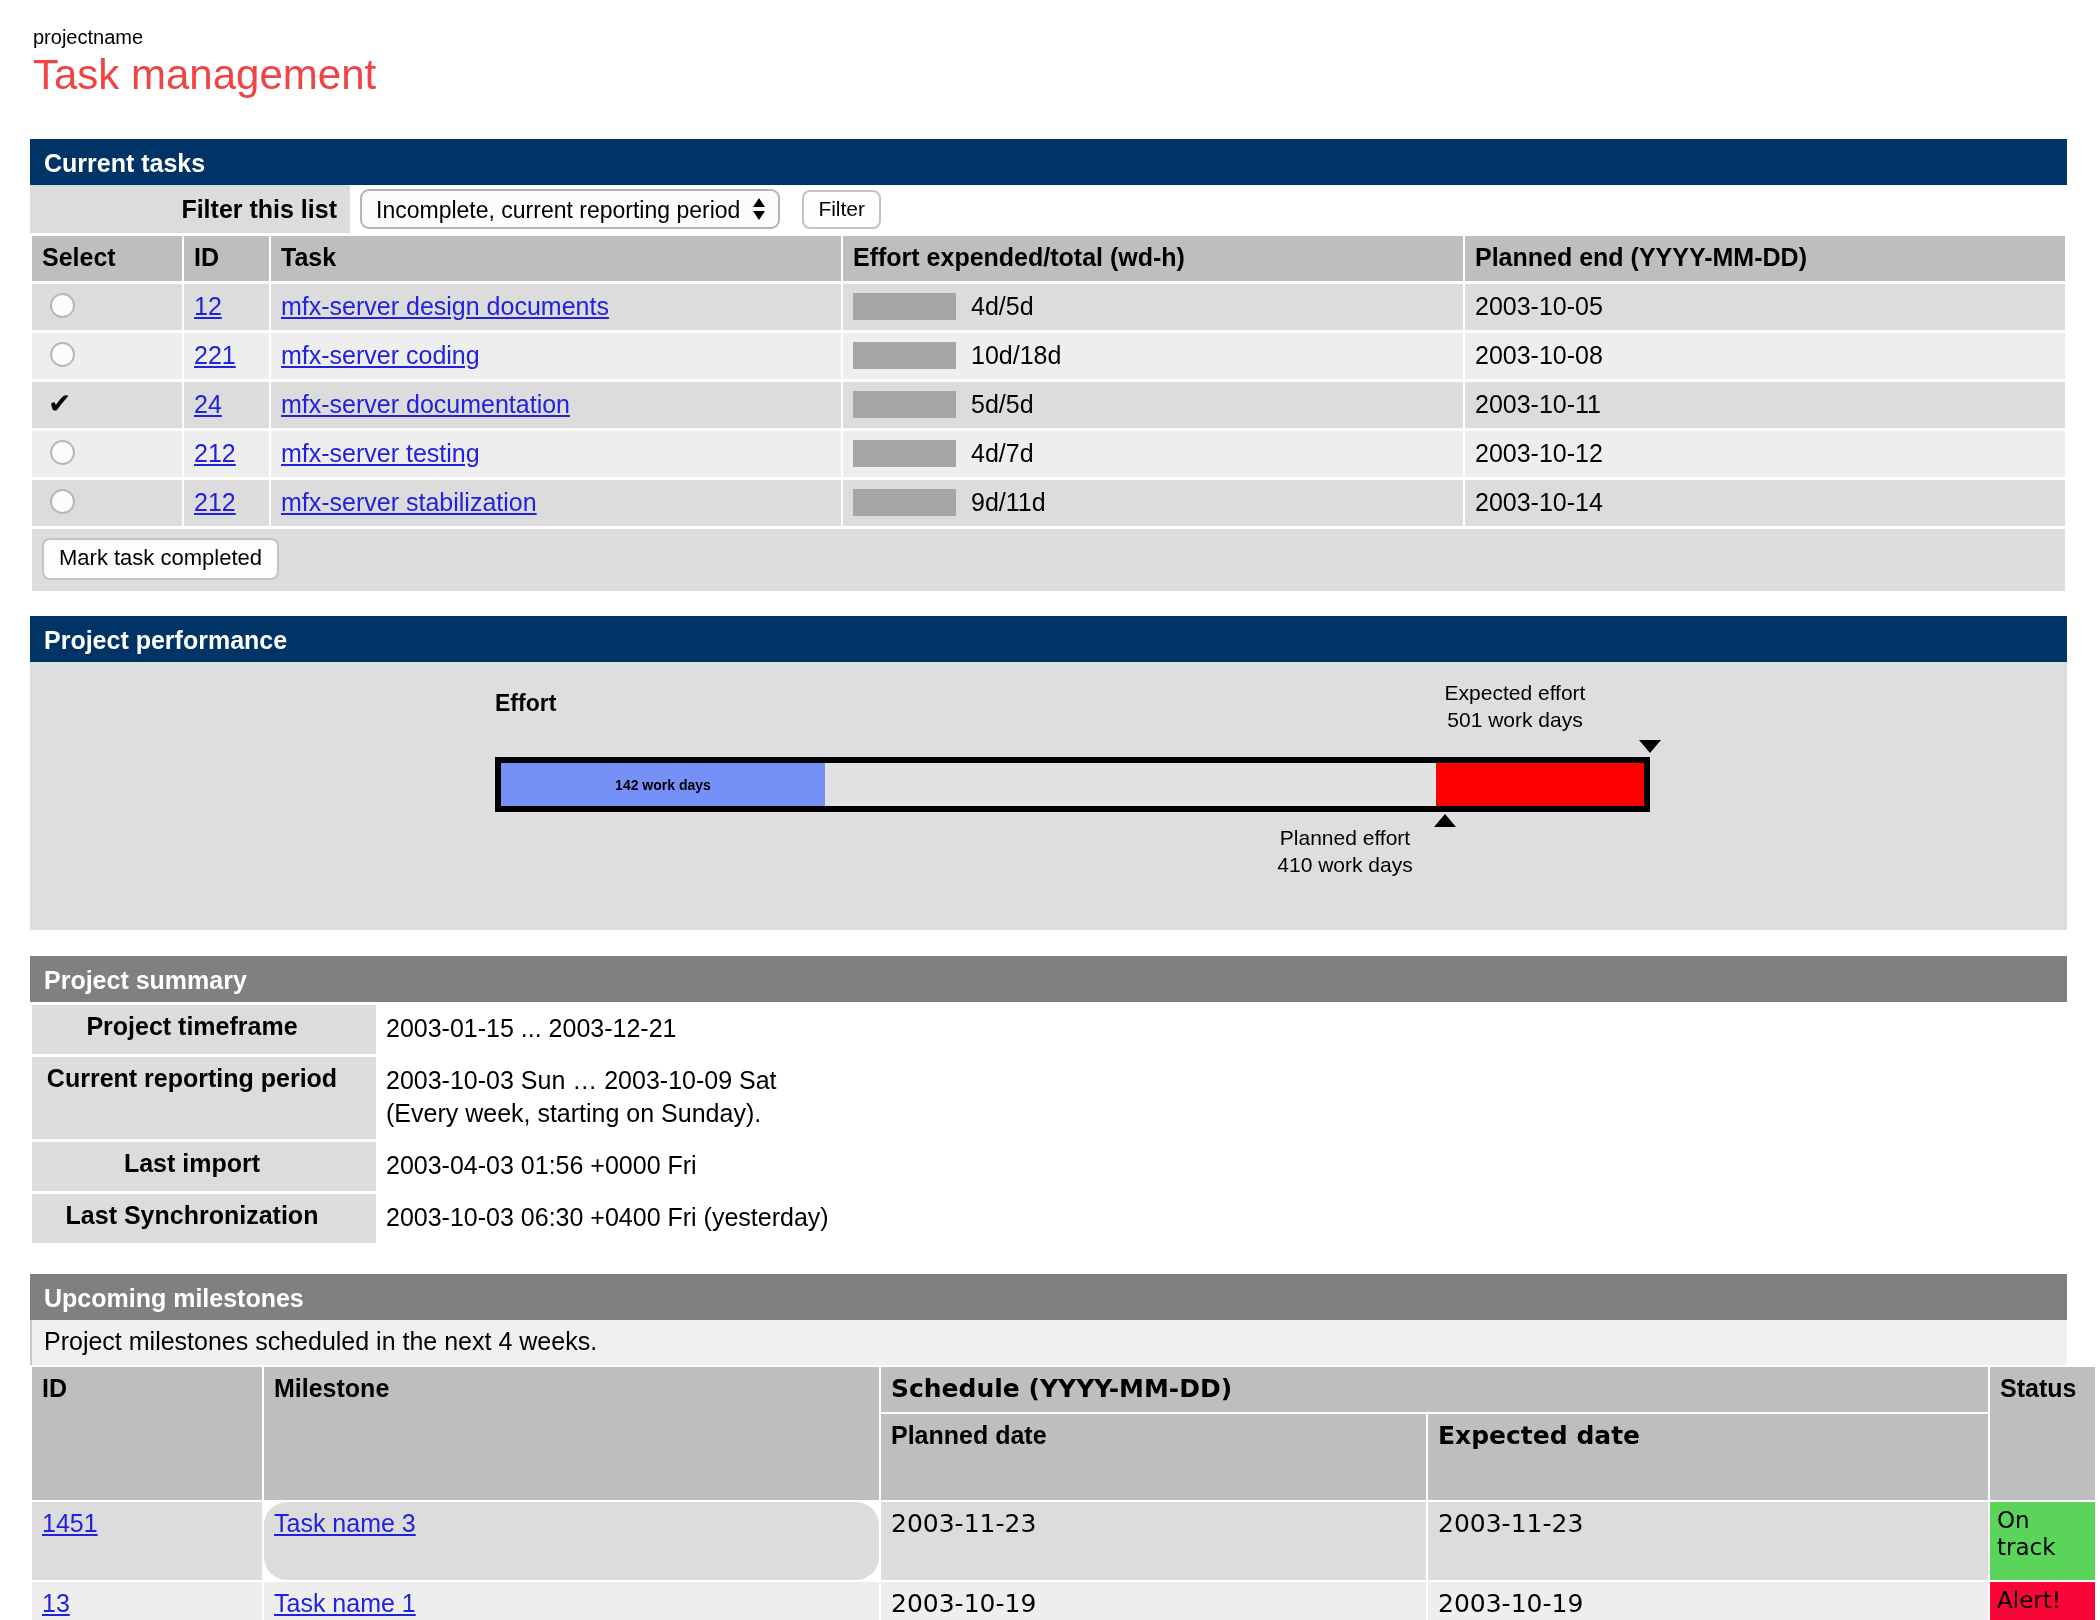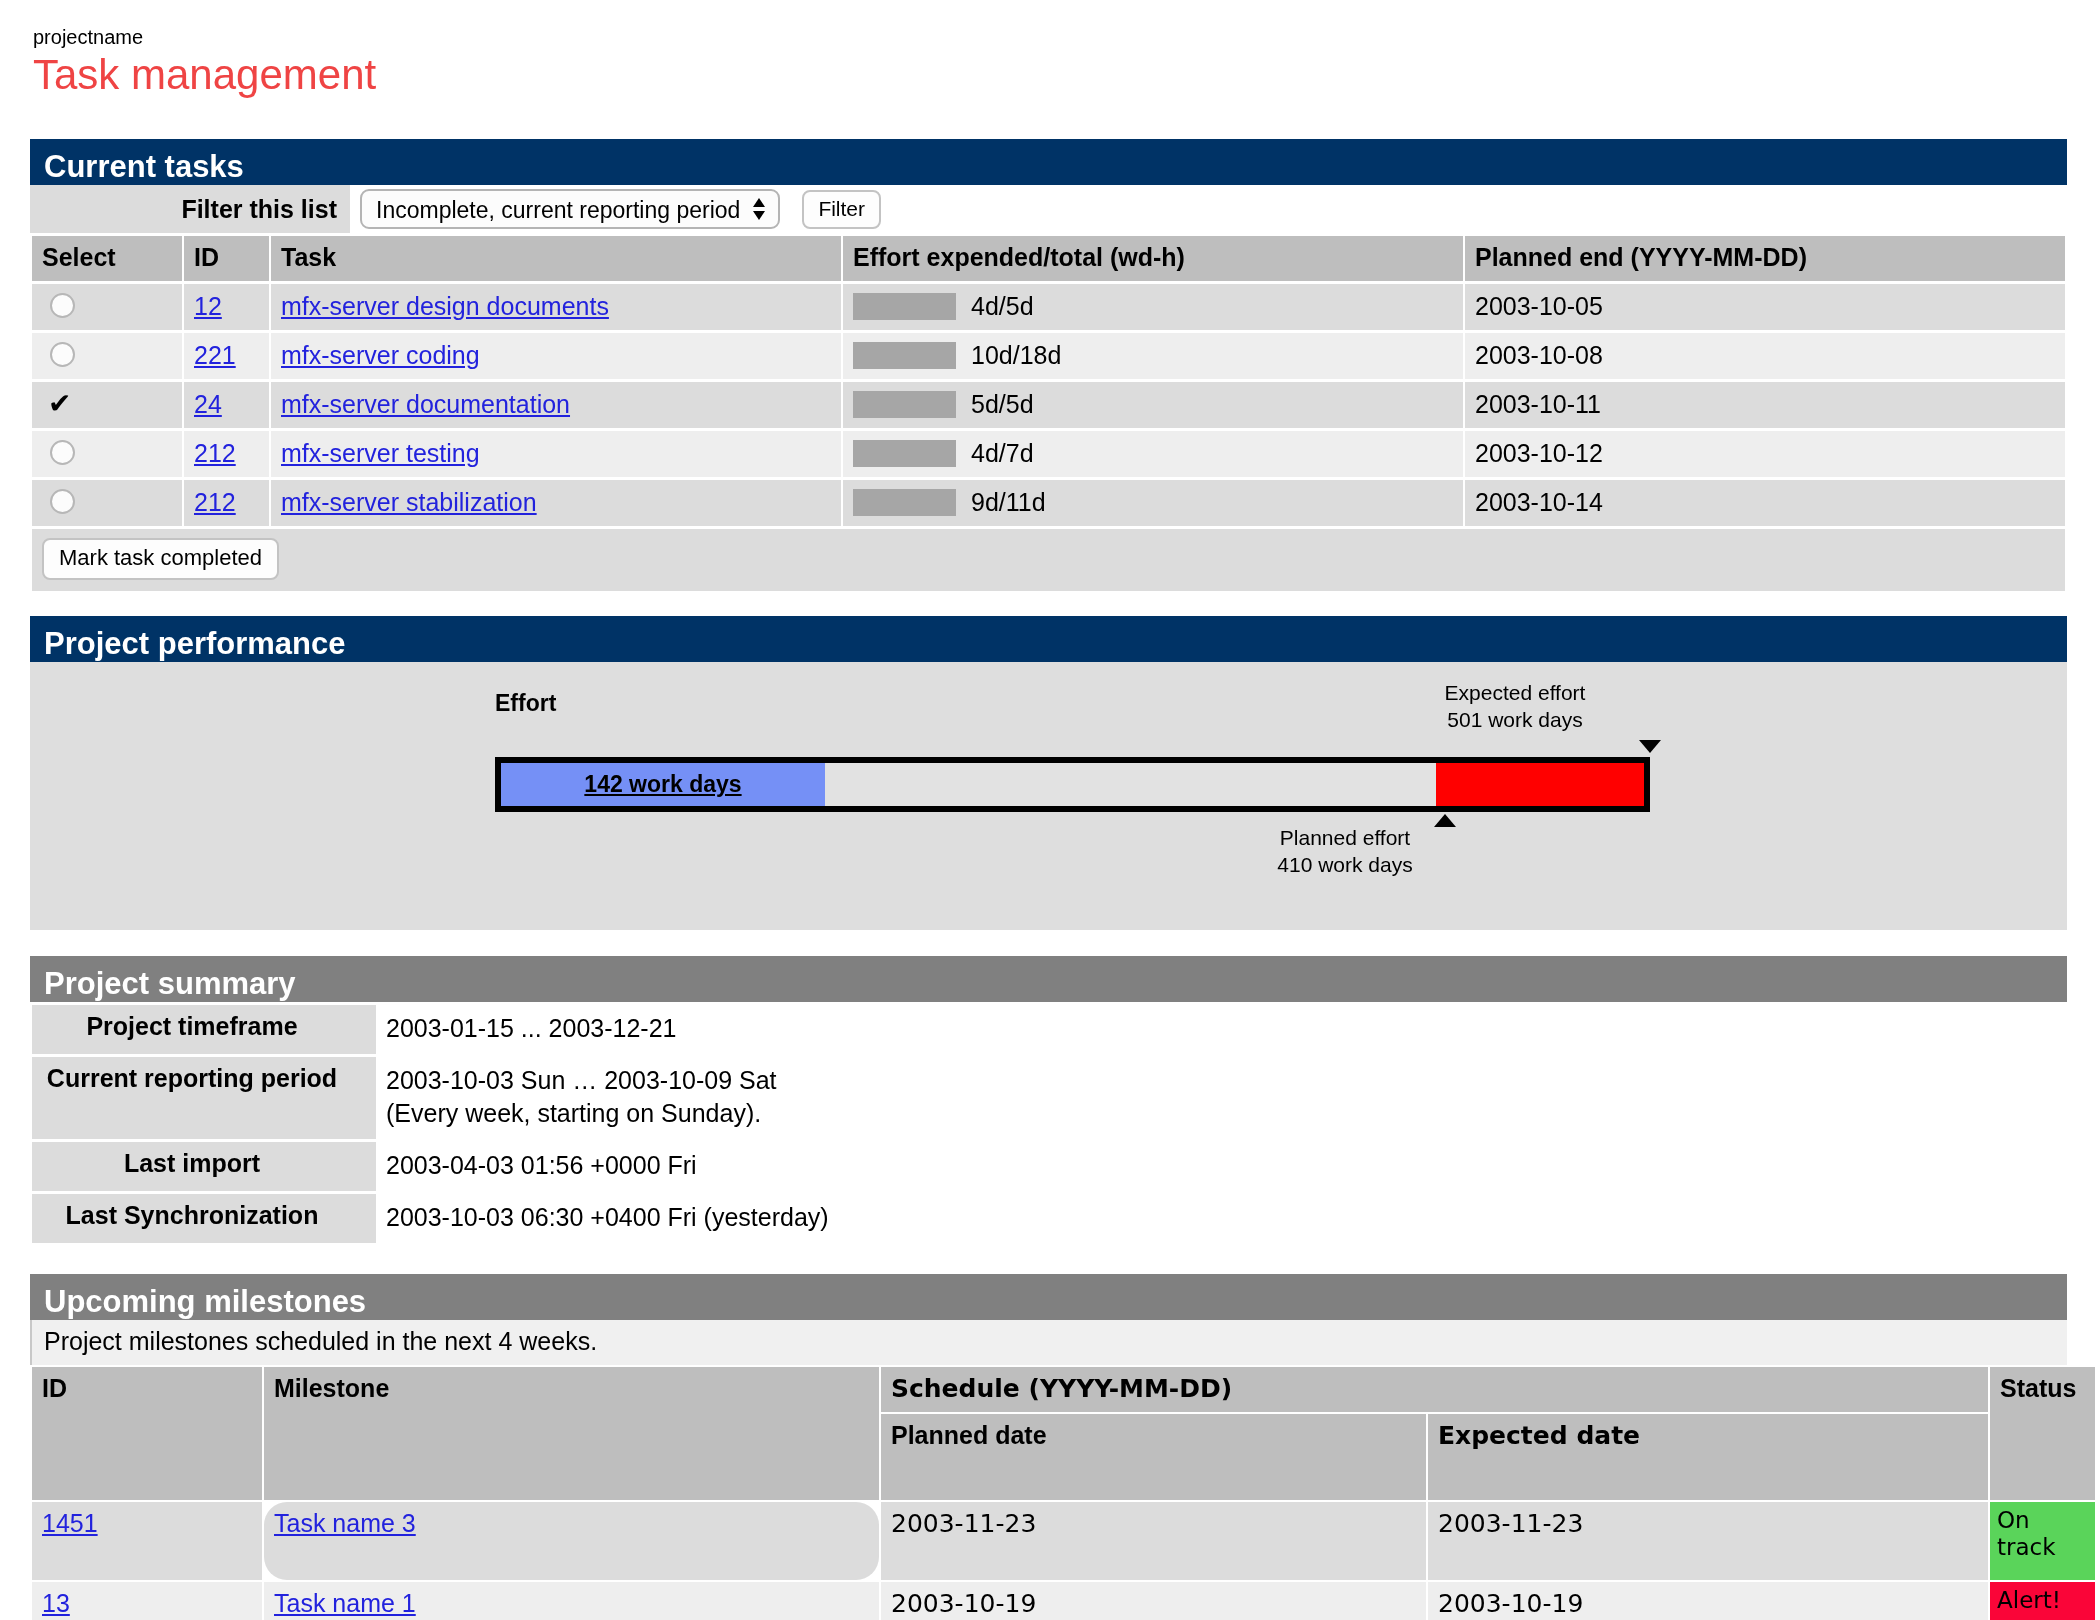--- a/index.html
+++ b/index.html
@@ -32,21 +32,21 @@
     line-height: 1.12;
     margin: 0 0 41px 3px;
     font-weight: normal;
   }
 
   
   .panel { width: 2037px; }
   .panel-bar {
     color: #ffffff;
     font-weight: bold;
-    font-size: 31px;
+    font-size: 25px;
     padding: 10px 0 11px 14px;
     box-sizing: border-box;
     height: 46px;
   }
   .panel-bar.navy { background: #003366; }
   .panel-bar.grey { background: #808080; }
 
   
   .filter-row {
     display: flex;
@@ -178,21 +178,21 @@
     width: 1155px; height: 55px;
     border: 6px solid #000;
     background: #e2e2e2;
     box-sizing: border-box;
   }
   .chart-blue {
     position: absolute; left: 0; top: 0; bottom: 0;
     background: #7590f6;
     display: flex; align-items: center; justify-content: center;
   }
-  .chart-blue span { font-size: 23px; font-weight: bold; color: #000; text-decoration: underline; }
+  .chart-blue span { font-size: 14px; font-weight: bold; color: #000; }
   .chart-red {
     position: absolute; top: 0; bottom: 0; right: 0;
     background: #ff0000;
   }
   .ann {
     position: absolute;
     font-size: 21px;
     color: #000;
     text-align: center;
     line-height: 1.28;

